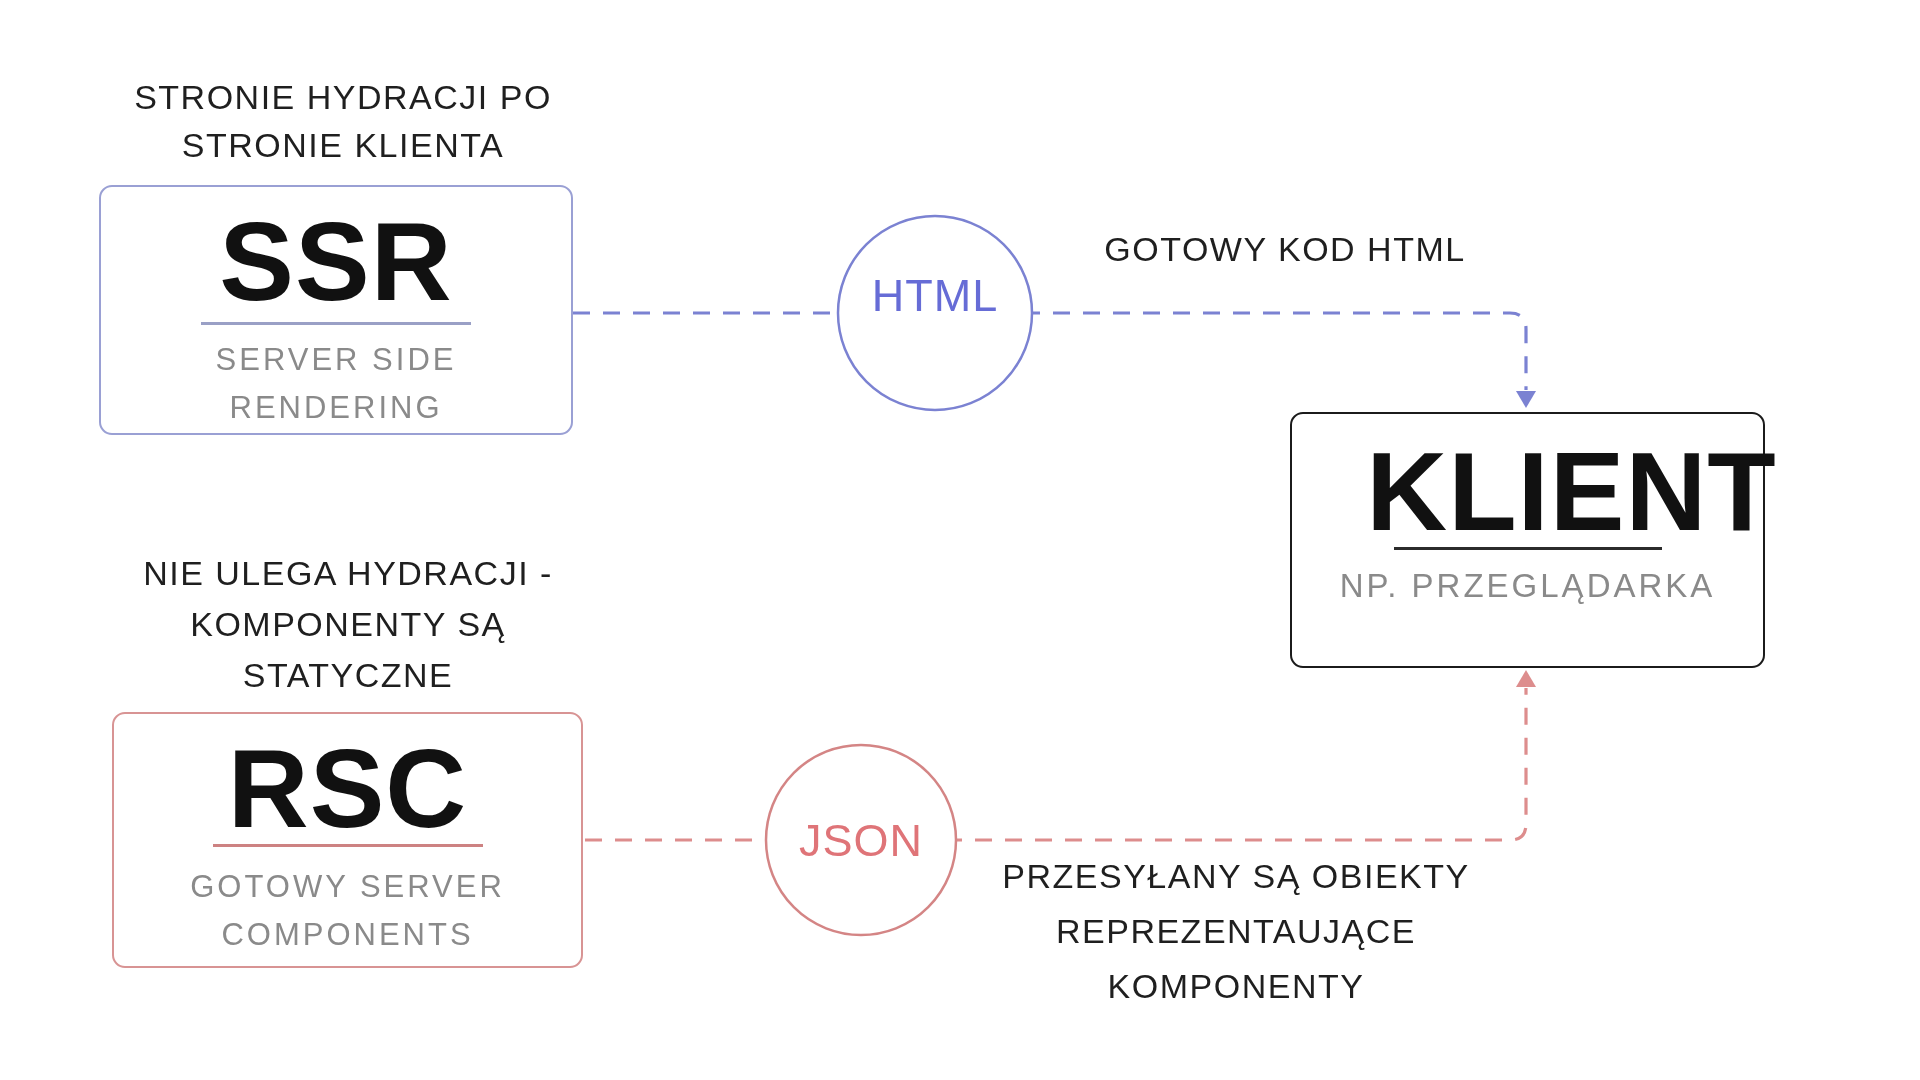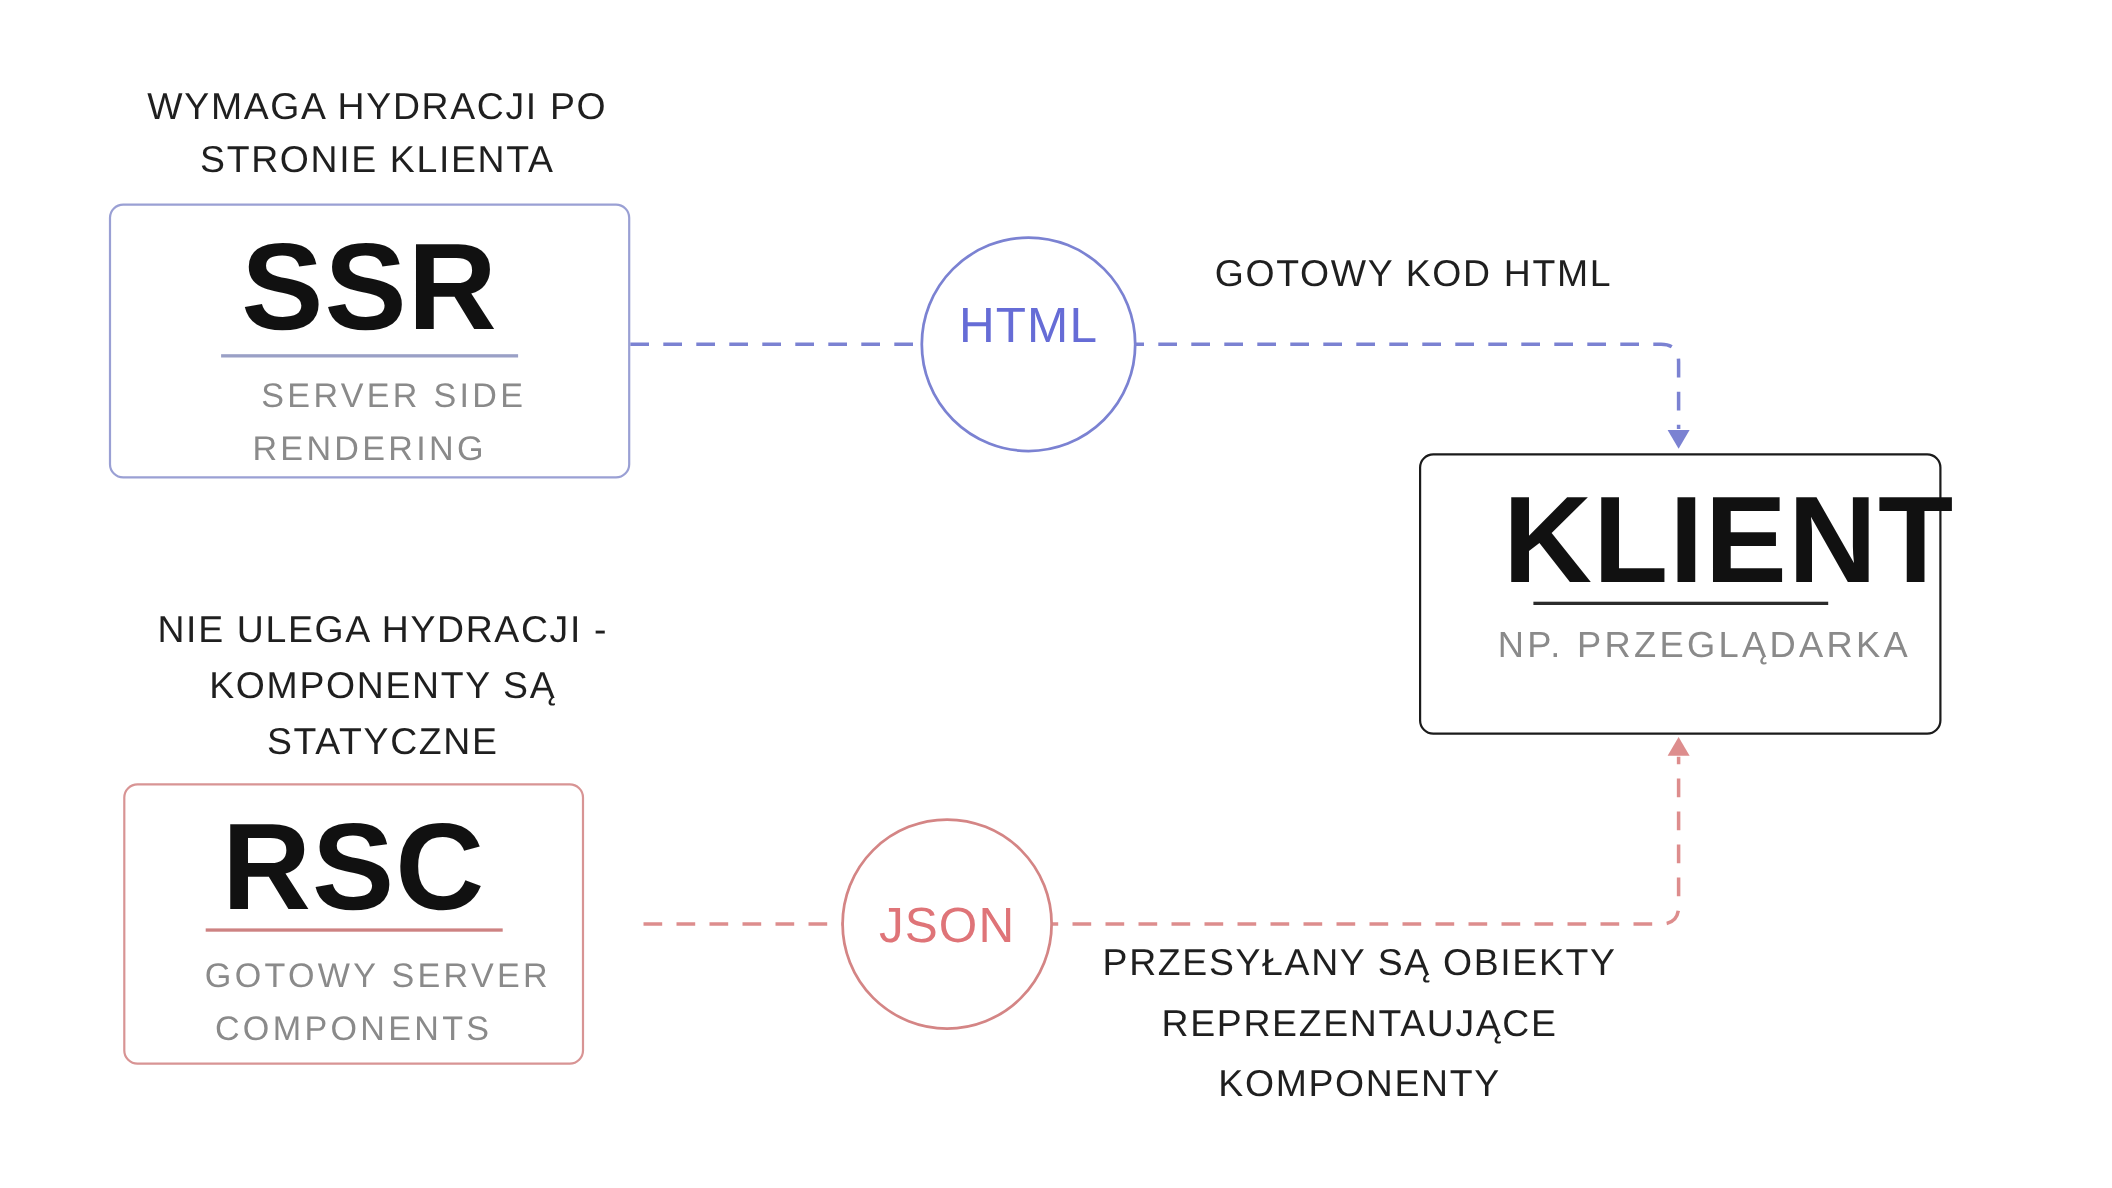--- a/index.html
+++ b/index.html
@@ -24,34 +24,34 @@
 
   .note{position:absolute;transform:translate(-50%,-50%);text-align:center;
     color:var(--text-dark);font-size:34px;line-height:50px;letter-spacing:1.5px;white-space:nowrap;}
   .note-ssr{left:343px;top:121px;line-height:48px;}
   .note-rsc{left:348px;top:624px;line-height:51px;}
   .cap-html{left:1285px;top:249px;}
   .cap-json{left:1236px;top:931px;line-height:55px;}
 
   .node{position:absolute;background:var(--bg);border-radius:13px;}
   .node-ssr{left:99px;top:185px;width:474px;height:250px;border:2px solid var(--purple-border);}
-  .node-rsc{left:112px;top:712px;width:419px;height:256px;border:2px solid var(--red-border);}
+  .node-rsc{left:112px;top:712px;width:471px;height:256px;border:2px solid var(--red-border);}
   .node-client{left:1290px;top:412px;width:475px;height:256px;border:2.5px solid var(--box-black);}
 
   .abbr{position:absolute;left:50%;transform:translate(-50%,-50%);
     font-size:112px;font-weight:bold;color:#111;letter-spacing:1px;white-space:nowrap;}
   .node-ssr .abbr,.node-rsc .abbr{top:74px;}
   .node-client .abbr{top:77px;margin-left:44px;}
   .rule{position:absolute;left:50%;transform:translateX(-50%);height:3px;}
   .node-ssr .rule{top:135px;width:270px;background:var(--purple-underline);}
   .node-rsc .rule{top:130px;width:270px;background:var(--red-underline);}
   .node-client .rule{top:133px;width:268px;background:#2b2b2b;}
   .subname{position:absolute;left:50%;transform:translate(-50%,-50%);
     color:var(--text-gray);font-size:31px;letter-spacing:3px;white-space:nowrap;}
-  .sub1{top:173px;margin-left:22px;}
+  .sub1{top:173px;}
   .sub2{top:221px;}
   .node-client .sub1{top:172px;font-size:33px;}
 
   .badge-label{position:absolute;transform:translate(-50%,-50%);
     font-size:45px;letter-spacing:1px;white-space:nowrap;}
   .badge-html{left:935px;top:296px;color:var(--purple-accent);}
   .badge-json{left:861px;top:841px;color:var(--red-accent);}
 
   .flow-purple{stroke:var(--purple-line);}
   .flow-red{stroke:var(--red-line);}
@@ -70,21 +70,21 @@
   <svg class="svg-layer" viewBox="0 0 1920 1080">
     <path class="flow flow-purple" d="M 573 313 H 1510 Q 1526 313 1526 329 V 390"></path>
     <polygon class="head-purple" points="1526,408 1516,391 1536,391"></polygon>
     <path class="flow flow-red" d="M 585 840 H 1510 Q 1526 840 1526 824 V 688"></path>
     <polygon class="head-red" points="1526,670 1516,687 1536,687"></polygon>
     <circle class="badge-circle circ-purple" cx="935" cy="313" r="97"></circle>
     <circle class="badge-circle circ-red" cx="861" cy="840" r="95"></circle>
   </svg>
 
   <div class="note note-ssr">
-    <div>WYMAGA HYDRACJI PO</div>
+    <div>STRONIE HYDRACJI PO</div>
     <div>STRONIE KLIENTA</div>
   </div>
 
   <div class="node node-ssr">
     <div class="abbr">SSR</div>
     <div class="rule"></div>
     <div class="subname sub1">SERVER SIDE</div>
     <div class="subname sub2">RENDERING</div>
   </div>
 

